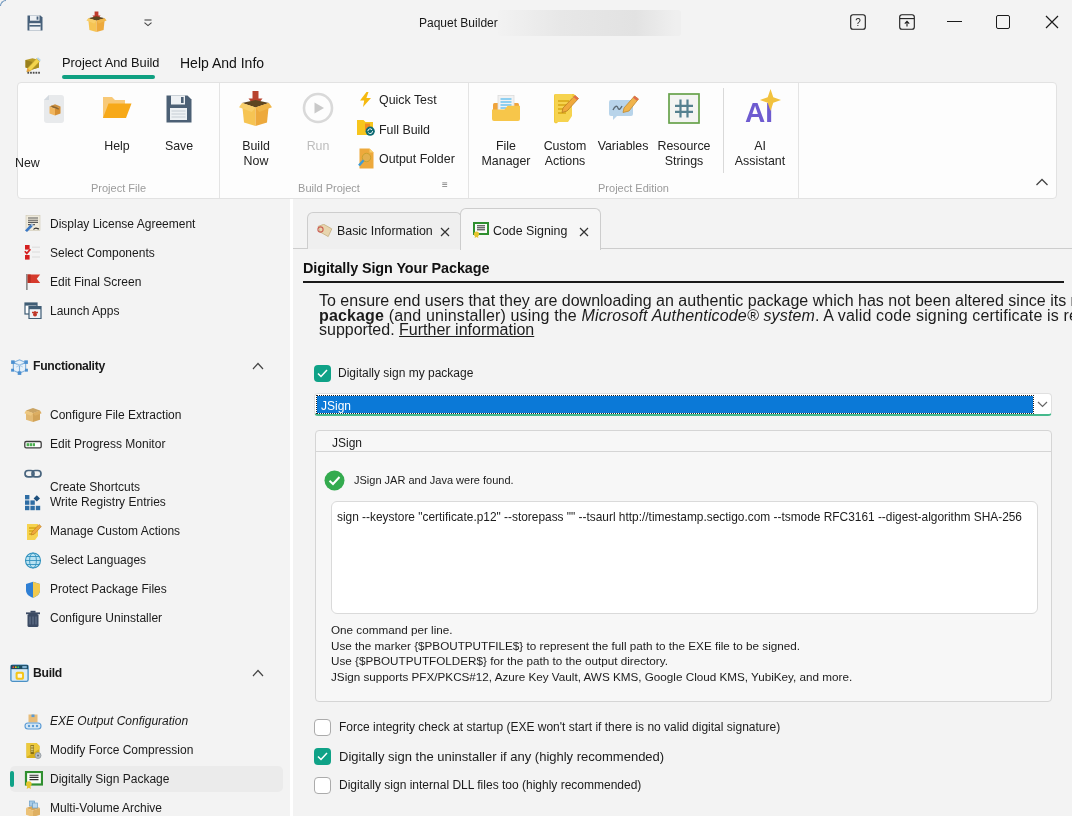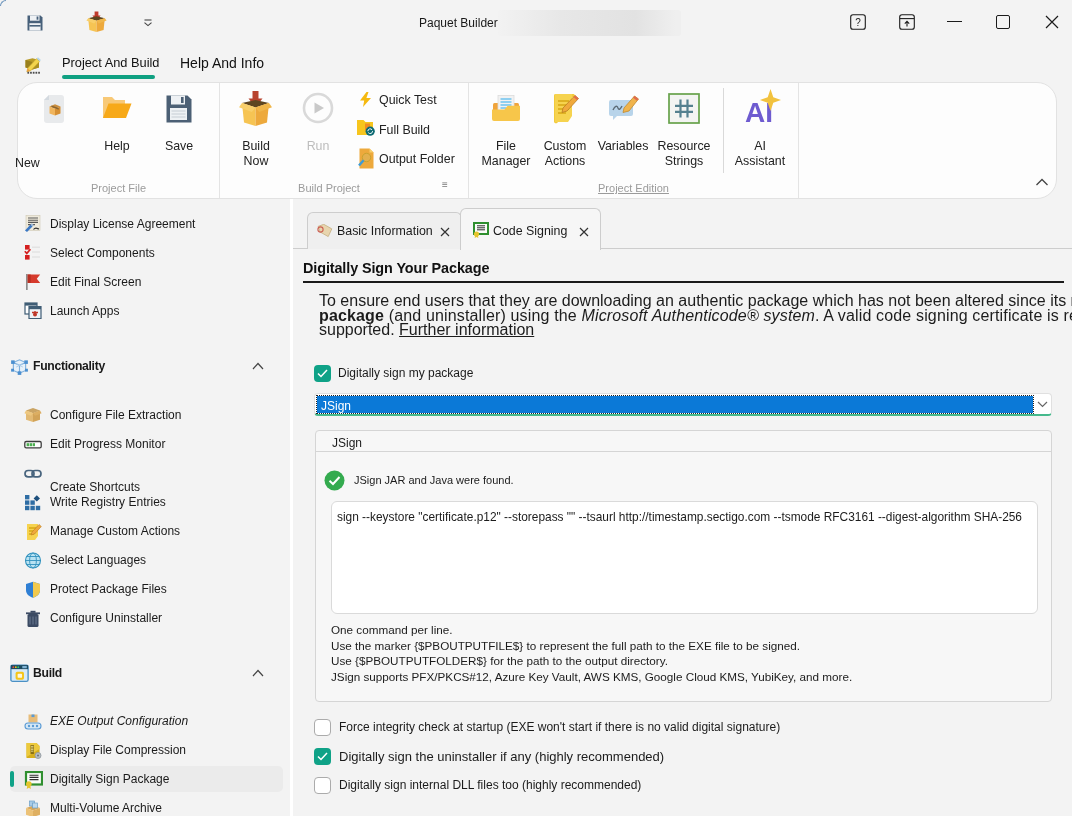--- a/index.html
+++ b/index.html
@@ -79,30 +79,30 @@
         <rect x="8.8" y="15.8" width="1.7" height="1.9"></rect>
         <rect x="11.5" y="15.8" width="1.7" height="1.9"></rect>
         <rect x="14.2" y="15.8" width="1.7" height="1.9"></rect>
     </g>
   </svg>
   <div class="abs" style="left:62px;top:55px;font-size:12.8px;color:#111;">Project And Build</div>
   <div class="abs" style="left:180px;top:55px;font-size:14px;color:#111;">Help And Info</div>
   <div class="abs" style="left:62px;top:75px;width:93px;height:4px;border-radius:2px;background:#0fa081;"></div>
 </div>
 
-<div class="abs" style="left:17px;top:82px;width:1040px;height:117px;background:#fdfdfd;border:1px solid #e2e2e2;border-radius:20px;">
+<div class="abs" style="left:17px;top:82px;width:1040px;height:117px;background:#fdfdfd;border:1px solid #e2e2e2;border-radius:4px;">
 
   <div class="abs" style="left:201px;top:0;width:1px;height:115px;background:#e4e4e4;"></div>
   <div class="abs" style="left:450px;top:0;width:1px;height:115px;background:#e4e4e4;"></div>
   <div class="abs" style="left:705px;top:5px;width:1px;height:85px;background:#d9d9d9;"></div>
   <div class="abs" style="left:780px;top:0;width:1px;height:115px;background:#e4e4e4;"></div>
 
   <div class="abs glbl" style="left:0;top:99px;width:201px;text-align:center;">Project File</div>
   <div class="abs glbl" style="left:202px;top:99px;width:218px;text-align:center;">Build Project</div>
-  <div class="abs glbl" style="left:451px;top:99px;width:329px;text-align:center;text-decoration:underline;">Project Edition</div>
+  <div class="abs glbl" style="left:451px;top:99px;width:329px;text-align:center;">Project Edition</div>
   <div class="abs" style="left:424px;top:96px;font-size:10px;color:#777;">≡</div>
   <svg class="abs" style="left:1017px;top:95px" width="14" height="9" viewBox="0 0 14 9">
     <path d="M1.5 7 L7 1.5 L12.5 7" stroke="#444" stroke-width="1.3" fill="none"></path>
   </svg>
 </div>
 
 <div id="ribbon-icons">
 
   <svg class="abs" style="left:41px;top:94px" width="28" height="30" viewBox="0 0 28 30">
     <path d="M8 1 h12 a3 3 0 0 1 3 3 v22 a3 3 0 0 1 -3 3 h-14 a3 3 0 0 1 -3 -3 V6 z" fill="#e8eaec"></path>
@@ -375,21 +375,21 @@
   <svg class="abs" style="left:24px;top:742px" width="18" height="17" viewBox="0 0 18 17">
     <path d="M2.5 1 h10 l3 3 v12 h-13 z" fill="#d6af1d"></path>
     <path d="M2.5 1 h10 l3 3 v3 l-13 8 z" fill="#ecc93c"></path>
     <rect x="6.5" y="3" width="3.4" height="9" fill="#8a7015"></rect>
     <g stroke="#f4e7a0" stroke-width="0.8">
         <path d="M7 4.4h2.4 M7 6h2.4 M7 7.6h2.4 M7 9.2h2.4"></path>
       </g>
     <circle cx="14" cy="13.5" r="3" fill="#b9bec4" stroke="#8d949c" stroke-width="0.8"></circle>
     <circle cx="14" cy="13.5" r="1.1" fill="#70787f"></circle>
   </svg>
-  <div class="abs lbl2" style="left:50px;top:743px;">Display File Compression</div>
+  <div class="abs lbl2" style="left:50px;top:743px;">Modify Force Compression</div>
 
   <svg class="abs" style="left:24px;top:771px" width="19" height="18" viewBox="0 0 19 18">
     <rect x="2" y="1" width="16" height="12.5" fill="#fafcf9" stroke="#2f8f2f" stroke-width="2.2"></rect>
     <g stroke="#2e2e2e" stroke-width="1.1">
         <path d="M5.5 4.2h9 M5.5 6.4h9 M5.5 8.6h9"></path>
       </g>
     <circle cx="4.8" cy="13" r="2.8" fill="#e5c52e"></circle>
     <path d="M3.4 14.8 L2.7 18 l2.1 -1.2 2.1 1.2 -0.7 -3.2 z" fill="#e5c52e"></path>
   </svg>
   <div class="abs lbl2" style="left:50px;top:772px;">Digitally Sign Package</div>

